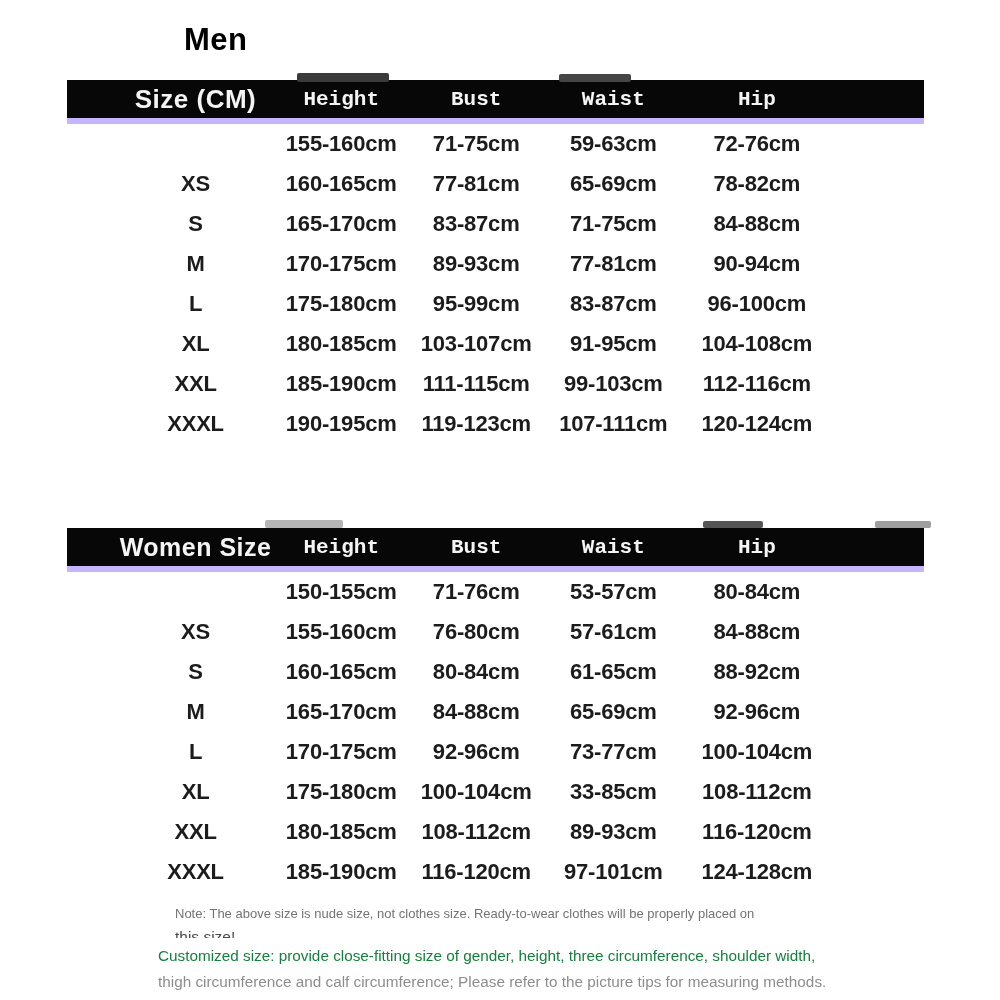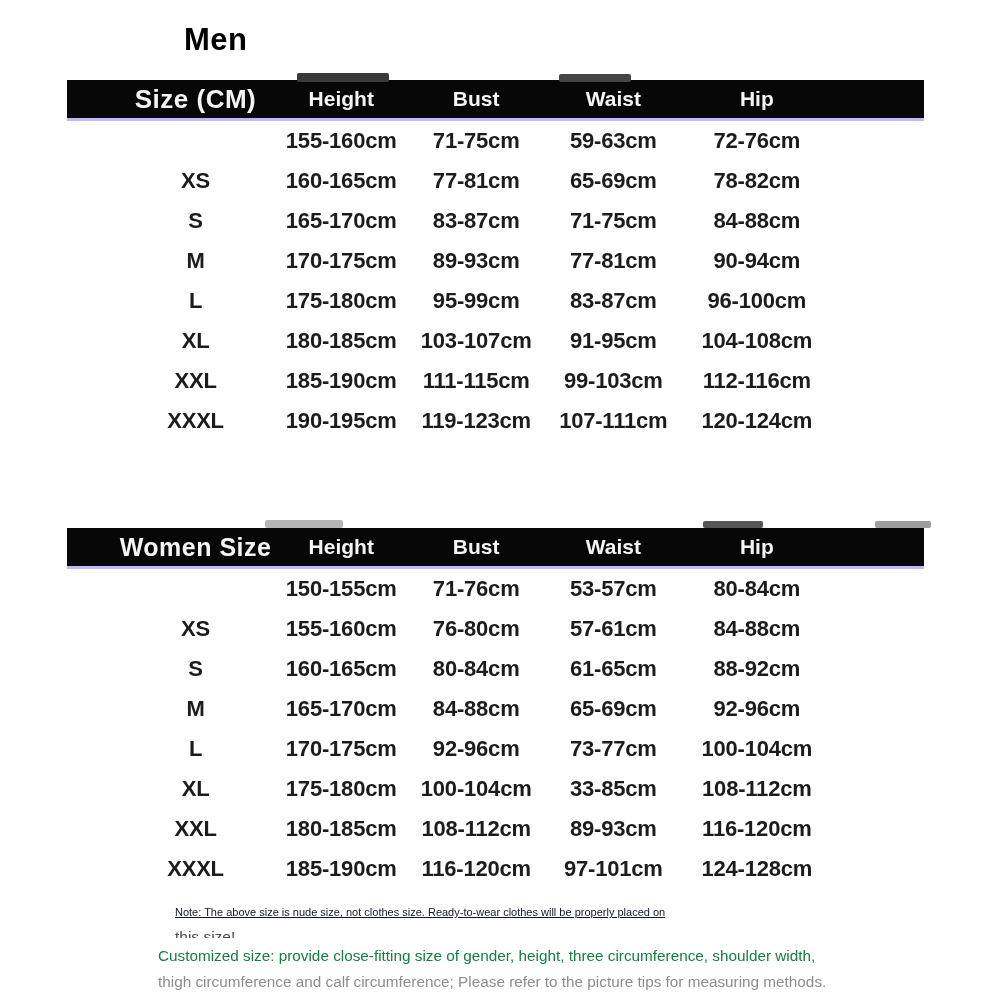--- a/index.html
+++ b/index.html
@@ -9,45 +9,45 @@
   }
   .page-title{
     position:absolute;left:184px;top:22px;font-size:31px;font-weight:700;color:#000000;
     letter-spacing:0.5px;
   }
   .size-table{position:absolute;left:67px;width:857px;}
   #men-table{top:80px;}
   #women-table{top:528px;}
   .table-header{
     position:relative;display:flex;align-items:center;height:38px;
-    background:#070707;color:#f4f4f4;border-bottom:3px solid #c4b5fd;
+    background:#070707;color:#f4f4f4;border-bottom:6px solid #c4b5fd;
   }
   .c{display:flex;justify-content:center;align-items:center;text-align:center;}
   .col-sp{width:6%;}
   .col-size{width:18%;}
   .col-height{width:16%;}
   .col-bust{width:15.5%;}
   .col-waist{width:16.5%;text-align:right;}
   .col-hip{width:17%;}
   .col-sp2{flex:1;}
   .main-h{font-size:26px;font-weight:700;letter-spacing:0.5px;}
   #women-table .main-h{font-size:25px;}
-  .sub-h{font-size:21px;font-weight:700;}
+  .sub-h{font-size:21px;font-weight:700;font-family:Liberation Mono, monospace;}
   .table-body{padding-top:0;}
   .row{display:flex;height:40px;align-items:center;}
   .cell{font-size:22px;font-weight:600;color:#1c1c1c;letter-spacing:-0.2px;}
   .smudge{position:absolute;border-radius:2px;}
   .sm-a{left:230px;top:-7px;width:92px;height:9px;background:#3a3a3a;}
   .sm-b{left:492px;top:-6px;width:72px;height:8px;background:#454545;}
   .sm-c{left:198px;top:-8px;width:78px;height:8px;background:#b5b5b5;}
   .sm-d{left:808px;top:-7px;width:56px;height:7px;background:#9e9e9e;}
   .sm-e{left:636px;top:-7px;width:60px;height:7px;background:#555555;}
   .note-line1{
     position:absolute;left:175px;top:906px;width:680px;
-    font-size:11px;color:#0f172a;white-space:nowrap;text-decoration:underline;
+    font-size:13px;color:#737373;white-space:nowrap;
   }
   .note-line2{
     position:absolute;left:175px;top:928px;width:200px;height:10px;overflow:hidden;
     font-size:15.5px;color:#4a4a4a;white-space:nowrap;
   }
   .custom-line1{
     position:absolute;left:158px;top:947px;width:700px;
     font-size:15.3px;color:#15803d;white-space:nowrap;
   }
   .custom-line2{

